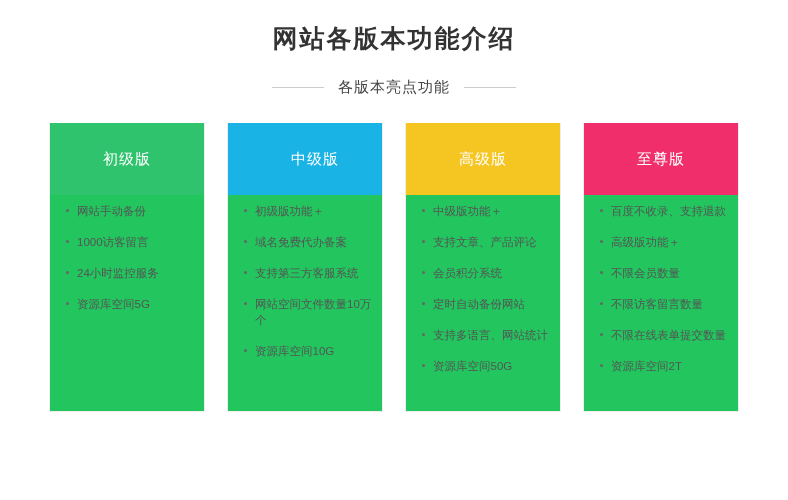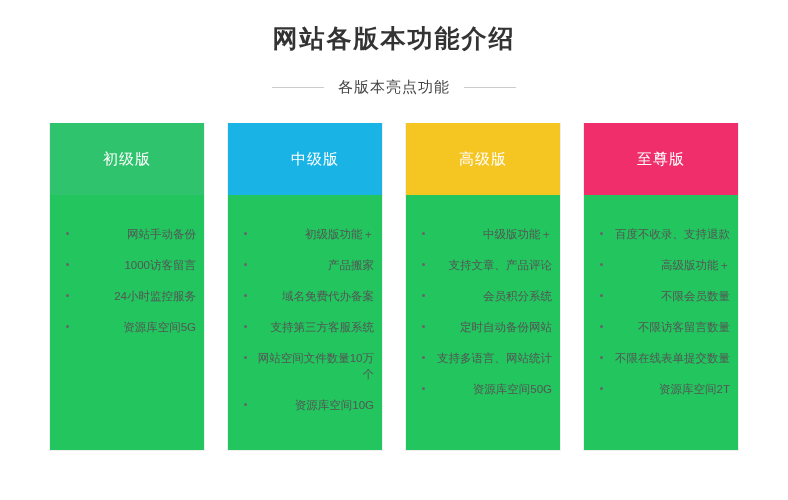--- a/index.html
+++ b/index.html
@@ -67,23 +67,22 @@
   .card-head {
     height: 72px;
     display: flex;
     align-items: center;
     justify-content: center;
     color: #ffffff;
     font-size: 15px;
     letter-spacing: 1px;
   }
   .card-body {
-    padding: 31px 0 22px 0;
+    padding: 8px 0 22px 0;
     flex: 1;
-    text-align: right;
   }
   .feature-list {
     list-style: none;
     margin: 0;
     padding: 0 8px 0 16px;
   }
   .feature-item {
     position: relative;
     font-size: 11.5px;
     color: #555555;
@@ -131,21 +130,20 @@
       </div>
     </div>
 
     <div class="card">
       <div class="card-head" style="background: rgb(25, 180, 229); padding-left: 20px;">
         <span>中级版</span>
       </div>
       <div class="card-body">
         <ul class="feature-list">
           <li class="feature-item">初级版功能＋</li>
-          <li class="feature-item">产品搬家</li>
           <li class="feature-item">域名免费代办备案</li>
           <li class="feature-item">支持第三方客服系统</li>
           <li class="feature-item">网站空间文件数量10万个</li>
           <li class="feature-item">资源库空间10G</li>
         </ul>
       </div>
     </div>
 
     <div class="card">
       <div class="card-head" style="background: rgb(245, 197, 34);">

